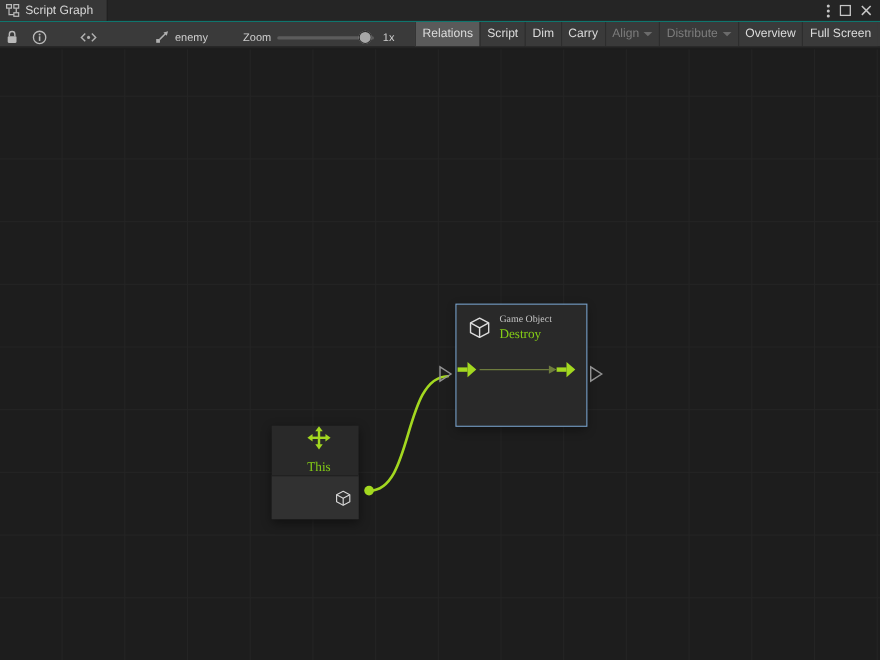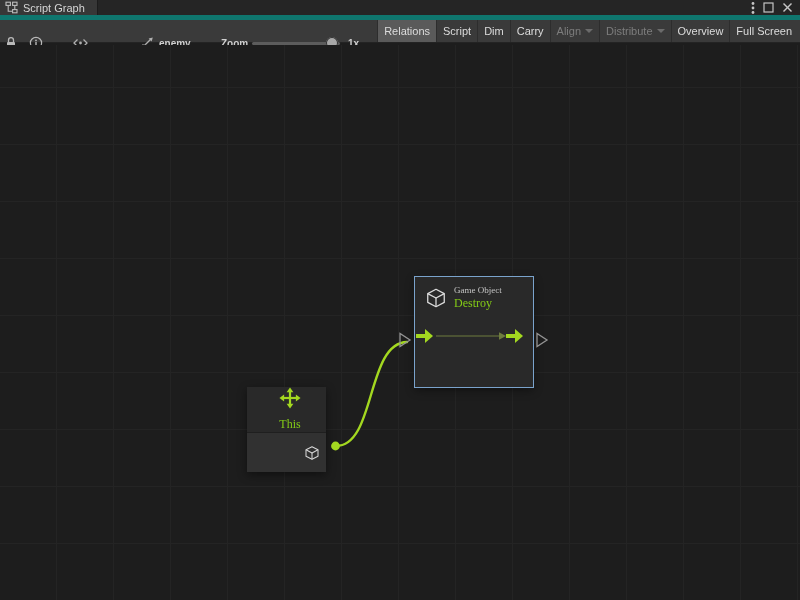--- a/index.html
+++ b/index.html
@@ -6,36 +6,36 @@
   html,body { width:800px; height:600px; overflow:hidden; }
   body {
     font-family:"Liberation Sans", sans-serif;
     background:#1d1d1d;
     user-select:none;
     position:relative;
   }
 
   
   .titlebar{
-    height:20px; background:#252525; border-bottom:5px solid #0f766e;
+    height:20px; background:#252525; border-bottom:1px solid #0f766e;
     display:flex; align-items:center; position:relative;
   }
   .tab{
     height:100%; background:#373737; display:flex; align-items:center;
     gap:5px; padding:0 12px 0 5px; border-right:1px solid #1c1c1c;
   }
   .tab-title{ font-size:11px; color:#d6d6d6; white-space:nowrap; }
   .titlebar-right{ margin-left:auto; display:flex; align-items:center; gap:8px; padding-right:7px; }
   .win-ico{ display:block; }
 
   
   .toolbar{
     height:23px; background:#3a3a3a; border-bottom:1px solid #232323; position:relative;
   }
-  .tb-abs{ position:absolute; top:12px; height:22px; display:flex; align-items:center; gap:5px;font-weight:bold; }
+  .tb-abs{ position:absolute; top:3px; height:22px; display:flex; align-items:center; gap:5px; }
   .tb-label{ font-size:10px; color:#cfcfcf; white-space:nowrap; }
   .slider-track{ position:relative; width:88px; height:3px; background:#5c5c5c; border-radius:2px; }
   .slider-handle{ position:absolute; top:-4.5px; left:74px; width:12px; height:12px;
     border-radius:50%; background:#a8a8a8; box-shadow:0 0 0 1px #2e2e2e inset; }
   .tb-buttons{ position:absolute; right:2px; top:0; height:20px; display:flex; }
   .tbtn{
     height:22px; display:flex; align-items:center; padding:0 6px;
     font-size:11px; color:#dcdcdc; background:#3a3a3a; border-left:1px solid #2d2d2d;
     white-space:nowrap; cursor:default;
   }

